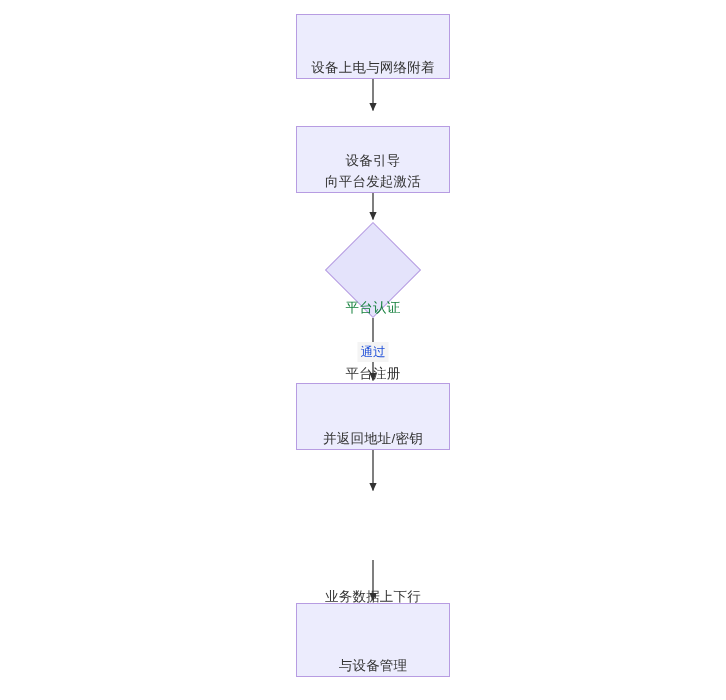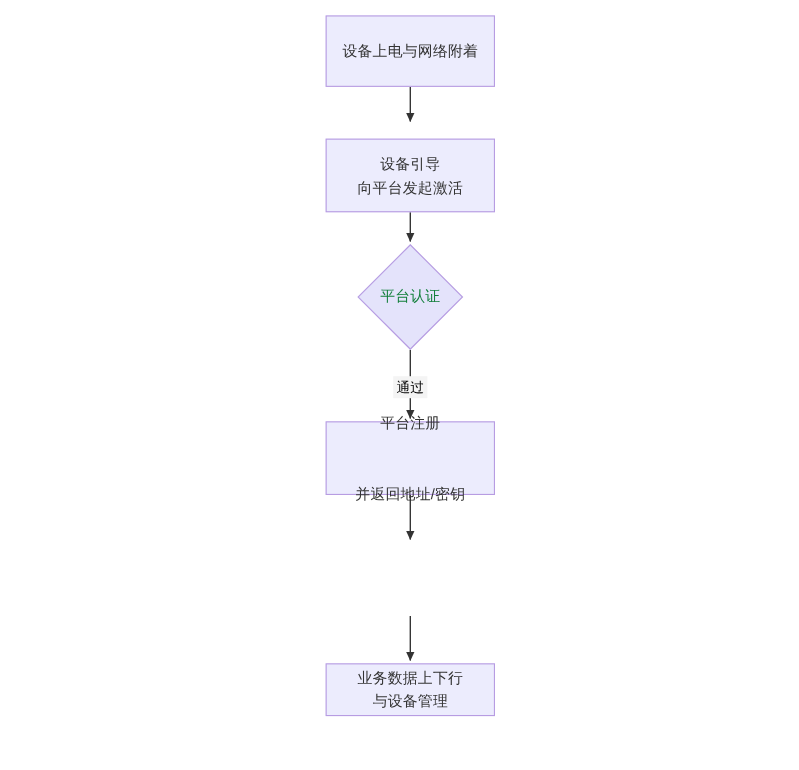--- a/index.html
+++ b/index.html
@@ -34,21 +34,21 @@
     z-index: 1;
   }
 
   .node {
     position: absolute;
     z-index: 2;
     box-sizing: border-box;
     display: flex;
     flex-direction: column;
     align-items: center;
-    justify-content: center;
+    justify-content: flex-end;
     text-align: center;
     color: #333333;
     font-size: 13.5px;
     line-height: 21px;
     letter-spacing: 0.2px;
   }
 
   .node.process {
     background: #ececfd;
     border: 1.4px solid #b79ce2;
@@ -83,21 +83,21 @@
     color: #15803d;
     font-size: 13.5px;
     line-height: 20px;
     white-space: nowrap;
   }
 
   .edge-label {
     position: absolute;
     z-index: 3;
     background: #f4f4f4;
-    color: #000000;
+    color: #1d4ed8;
     font-size: 12.5px;
     line-height: 16px;
     padding: 2px 3px;
     white-space: nowrap;
     transform: translate(-50%, -50%);
   }
 </style>
 </head>
 <body>
 
@@ -136,18 +136,18 @@
   </div>
 
   <div class="edge-label" style="left:373px; top:352px;">通过</div>
 
   <div class="node process" style="left:296px; top:383px; width:154px; height:67px;gap:44px;">
     <span class="node-line">平台注册</span>
     <span class="node-line">并返回地址/密钥</span>
   </div>
 
 
-  <div class="node process" style="left:296px; top:603px; width:154px; height:48px;">
+  <div class="node process" style="left:296px; top:603px; width:154px; height:74px;gap:48px;">
     <span class="node-line">业务数据上下行</span>
     <span class="node-line">与设备管理</span>
   </div>
 
 </div>
 
 </body></html>

